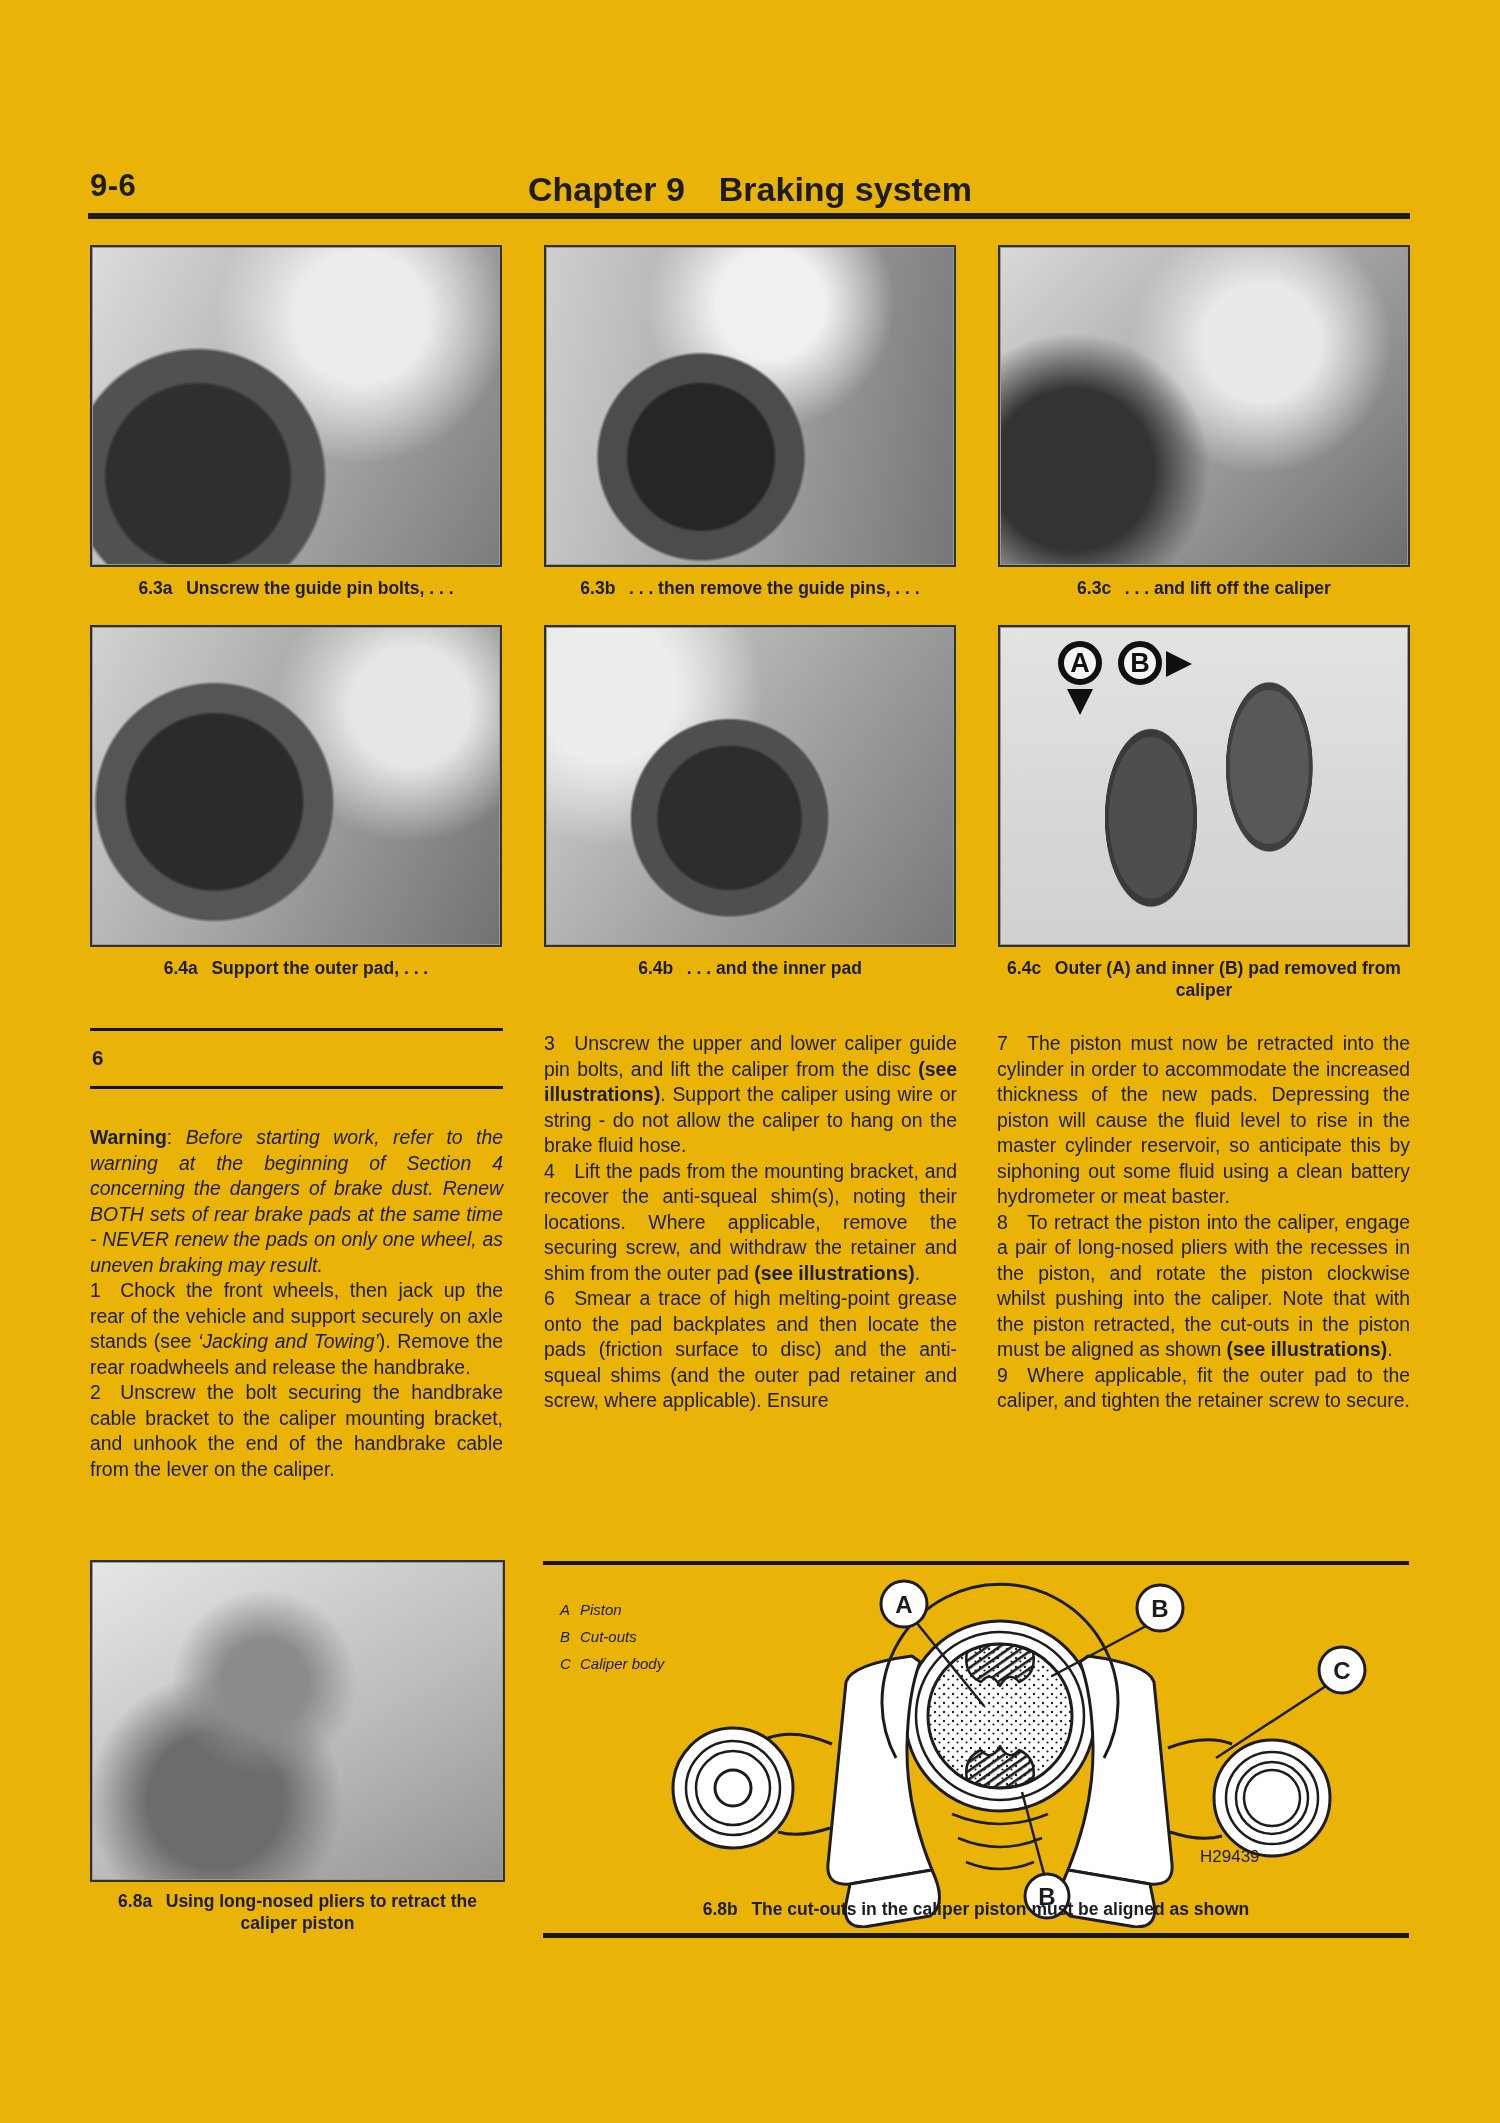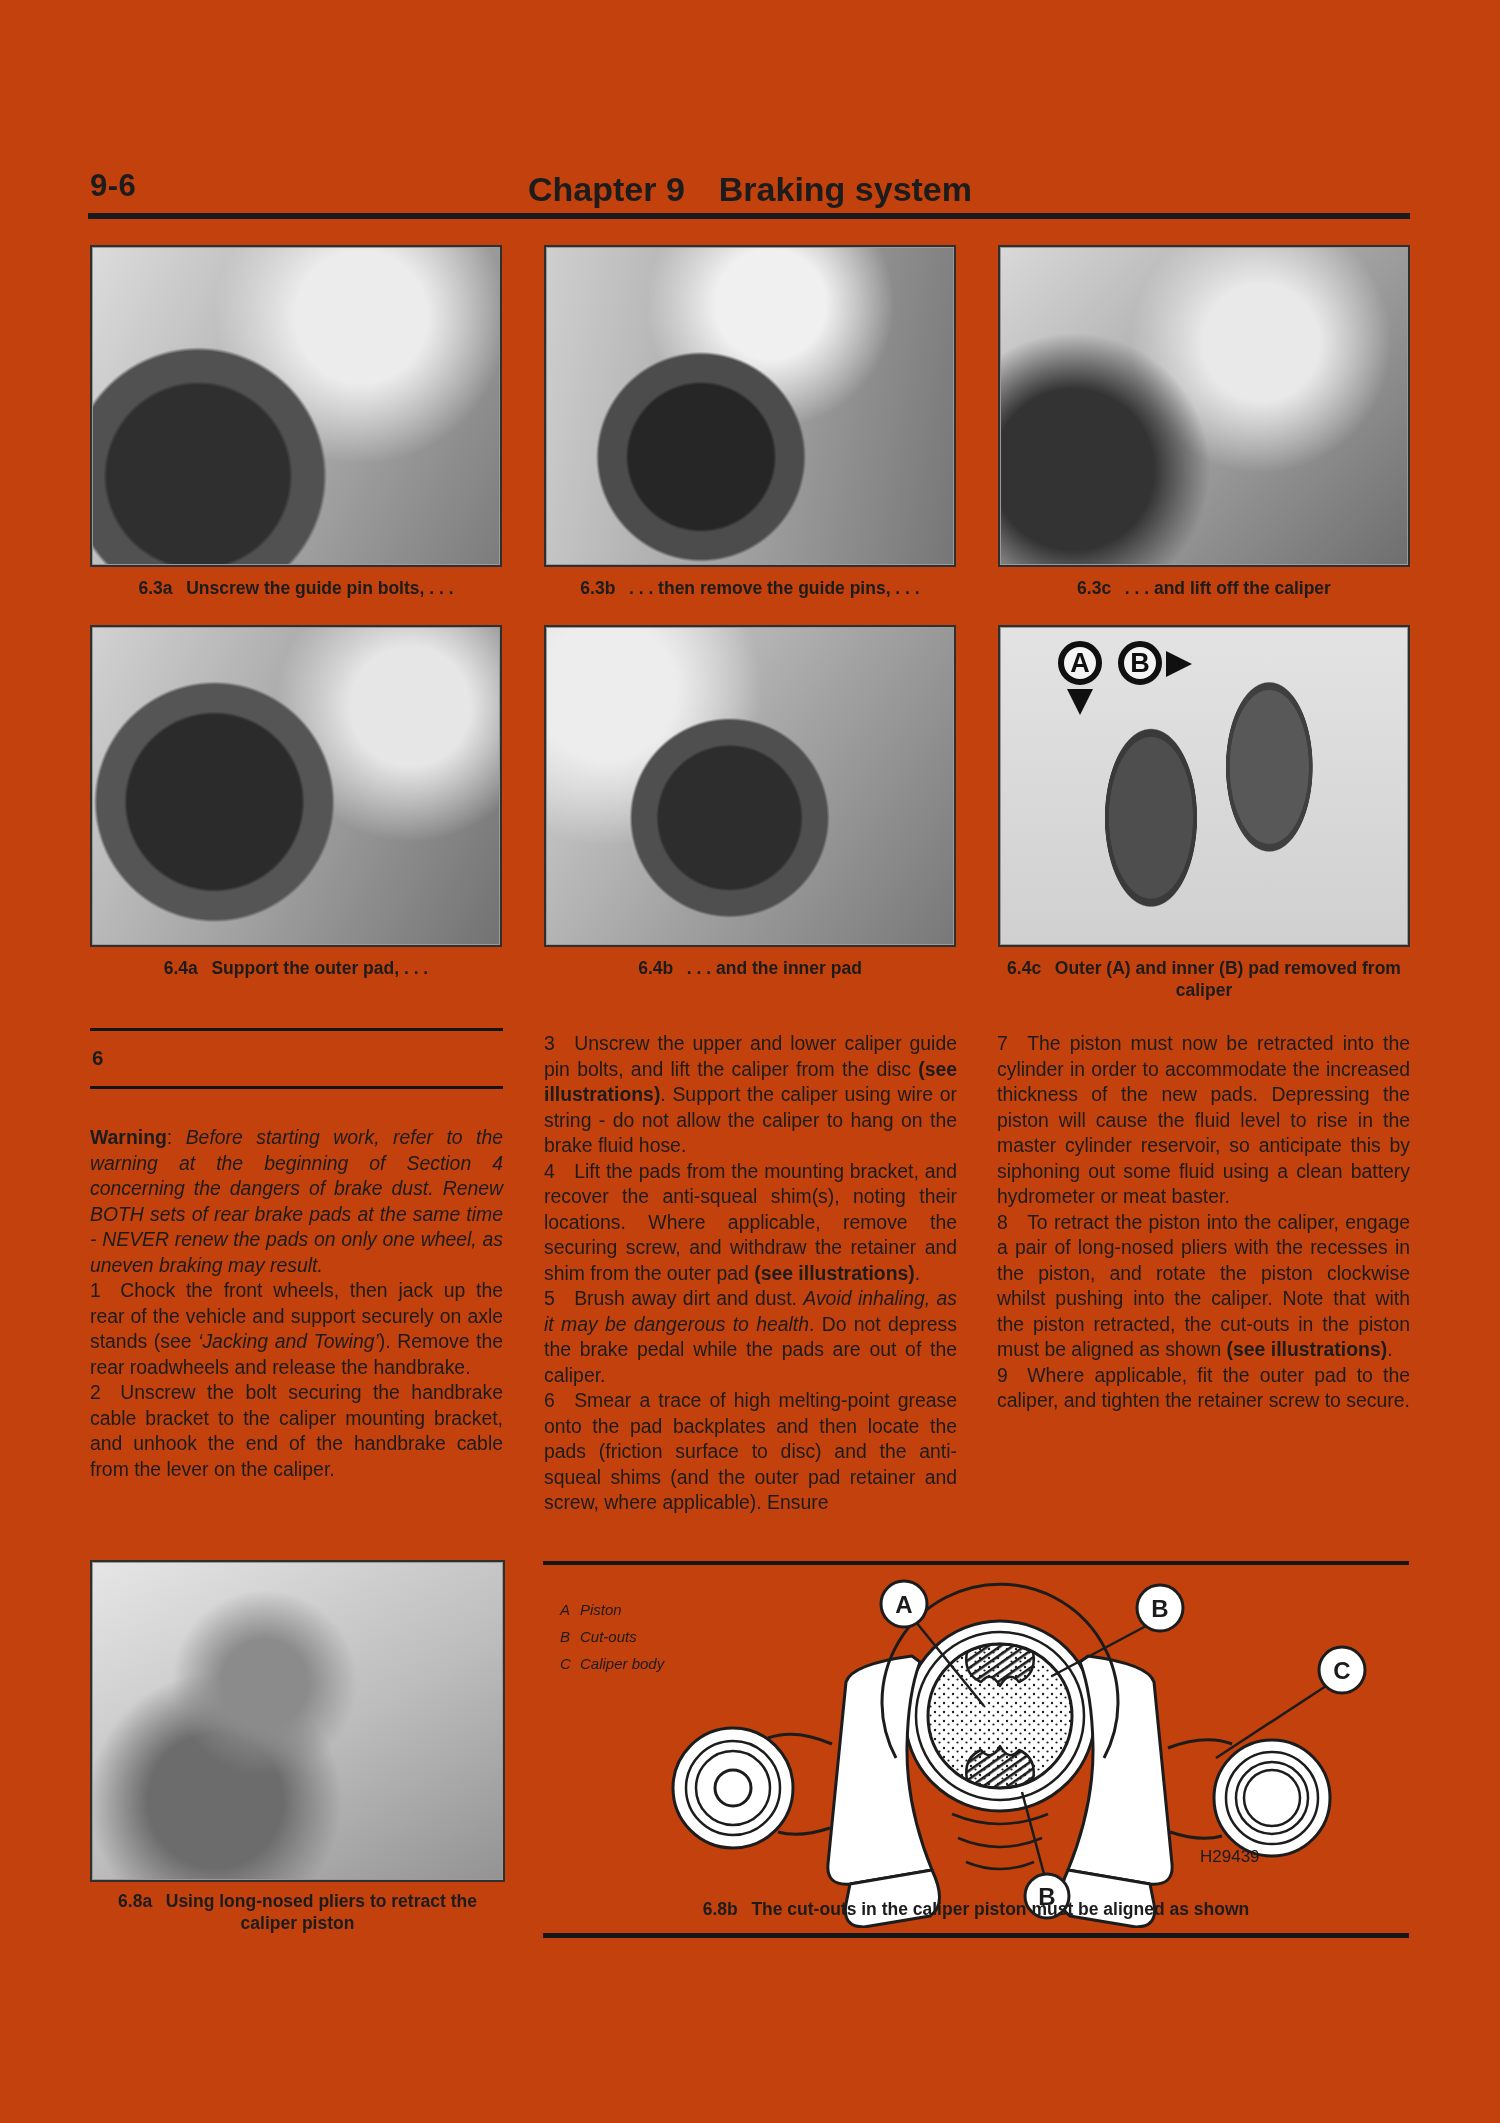--- a/index.html
+++ b/index.html
@@ -1,16 +1,16 @@
 <!DOCTYPE html>
 <html><head>
 <meta charset="utf-8">
 <style>
   html,body{margin:0;padding:0;background:#ffffff;}
-  .page{position:relative;width:1500px;height:2123px;background:#c2410c;overflow:hidden;
+  .page{position:relative;width:1500px;height:2123px;background:#eab308;overflow:hidden;
         font-family:"Liberation Sans",sans-serif;color:#1c1c1c;}
 
   
   .page-num{position:absolute;left:90px;top:168px;font-size:31px;font-weight:700;letter-spacing:.5px;}
   .chapter-title{position:absolute;left:0;right:0;top:170px;text-align:center;font-size:34px;font-weight:700;}
   .header-rule{position:absolute;left:88px;top:213px;width:1322px;height:6px;background:#1b1b1b;}
 
   
   .photo{position:absolute;width:412px;height:322px;border:2px solid #2f2f2f;box-sizing:border-box;
          box-shadow:inset 0 0 0 1px #9a9a9a;}
@@ -98,21 +98,20 @@
       <span class="sect-num">6</span>
     </div>
     <p><span style="font-weight: 700;">Warning</span><span>: </span><span style="font-style: italic;">Before starting work, refer to the warning at the beginning of Section 4 concerning the dangers of brake dust. Renew BOTH sets of rear brake pads at the same time - NEVER renew the pads on only one wheel, as uneven braking may result.</span></p>
     <p><span>1  Chock the front wheels, then jack up the rear of the vehicle and support securely on axle stands (see </span><span style="font-style: italic;">‘Jacking and Towing’</span><span>). Remove the rear roadwheels and release the handbrake.</span></p>
     <p><span>2  Unscrew the bolt securing the handbrake cable bracket to the caliper mounting bracket, and unhook the end of the handbrake cable from the lever on the caliper.</span></p>
   </div>
 
   <div class="col" style="left:544px;top:1031px;">
     <p><span>3  Unscrew the upper and lower caliper guide pin bolts, and lift the caliper from the disc </span><span style="font-weight: 700;">(see illustrations)</span><span>. Support the caliper using wire or string - do not allow the caliper to hang on the brake fluid hose.</span></p>
     <p><span>4  Lift the pads from the mounting bracket, and recover the anti-squeal shim(s), noting their locations. Where applicable, remove the securing screw, and withdraw the retainer and shim from the outer pad </span><span style="font-weight: 700;">(see illustrations)</span><span>.</span></p>
-    <p><span>5  Brush away dirt and dust. </span><span style="font-style: italic;">Avoid inhaling, as it may be dangerous to health</span><span>. Do not depress the brake pedal while the pads are out of the caliper.</span></p>
     <p><span>6  Smear a trace of high melting-point grease onto the pad backplates and then locate the pads (friction surface to disc) and the anti-squeal shims (and the outer pad retainer and screw, where applicable). Ensure</span></p>
   </div>
 
   <div class="col" style="left:997px;top:1031px;">
     <p><span>7  The piston must now be retracted into the cylinder in order to accommodate the increased thickness of the new pads. Depressing the piston will cause the fluid level to rise in the master cylinder reservoir, so anticipate this by siphoning out some fluid using a clean battery hydrometer or meat baster.</span></p>
     <p><span>8  To retract the piston into the caliper, engage a pair of long-nosed pliers with the recesses in the piston, and rotate the piston clockwise whilst pushing into the caliper. Note that with the piston retracted, the cut-outs in the piston must be aligned as shown </span><span style="font-weight: 700;">(see illustrations)</span><span>.</span></p>
     <p><span>9  Where applicable, fit the outer pad to the caliper, and tighten the retainer screw to secure.</span></p>
   </div>
 
   <div class="photo p7" style="left:90px;top:1560px;width:415px;"></div>

